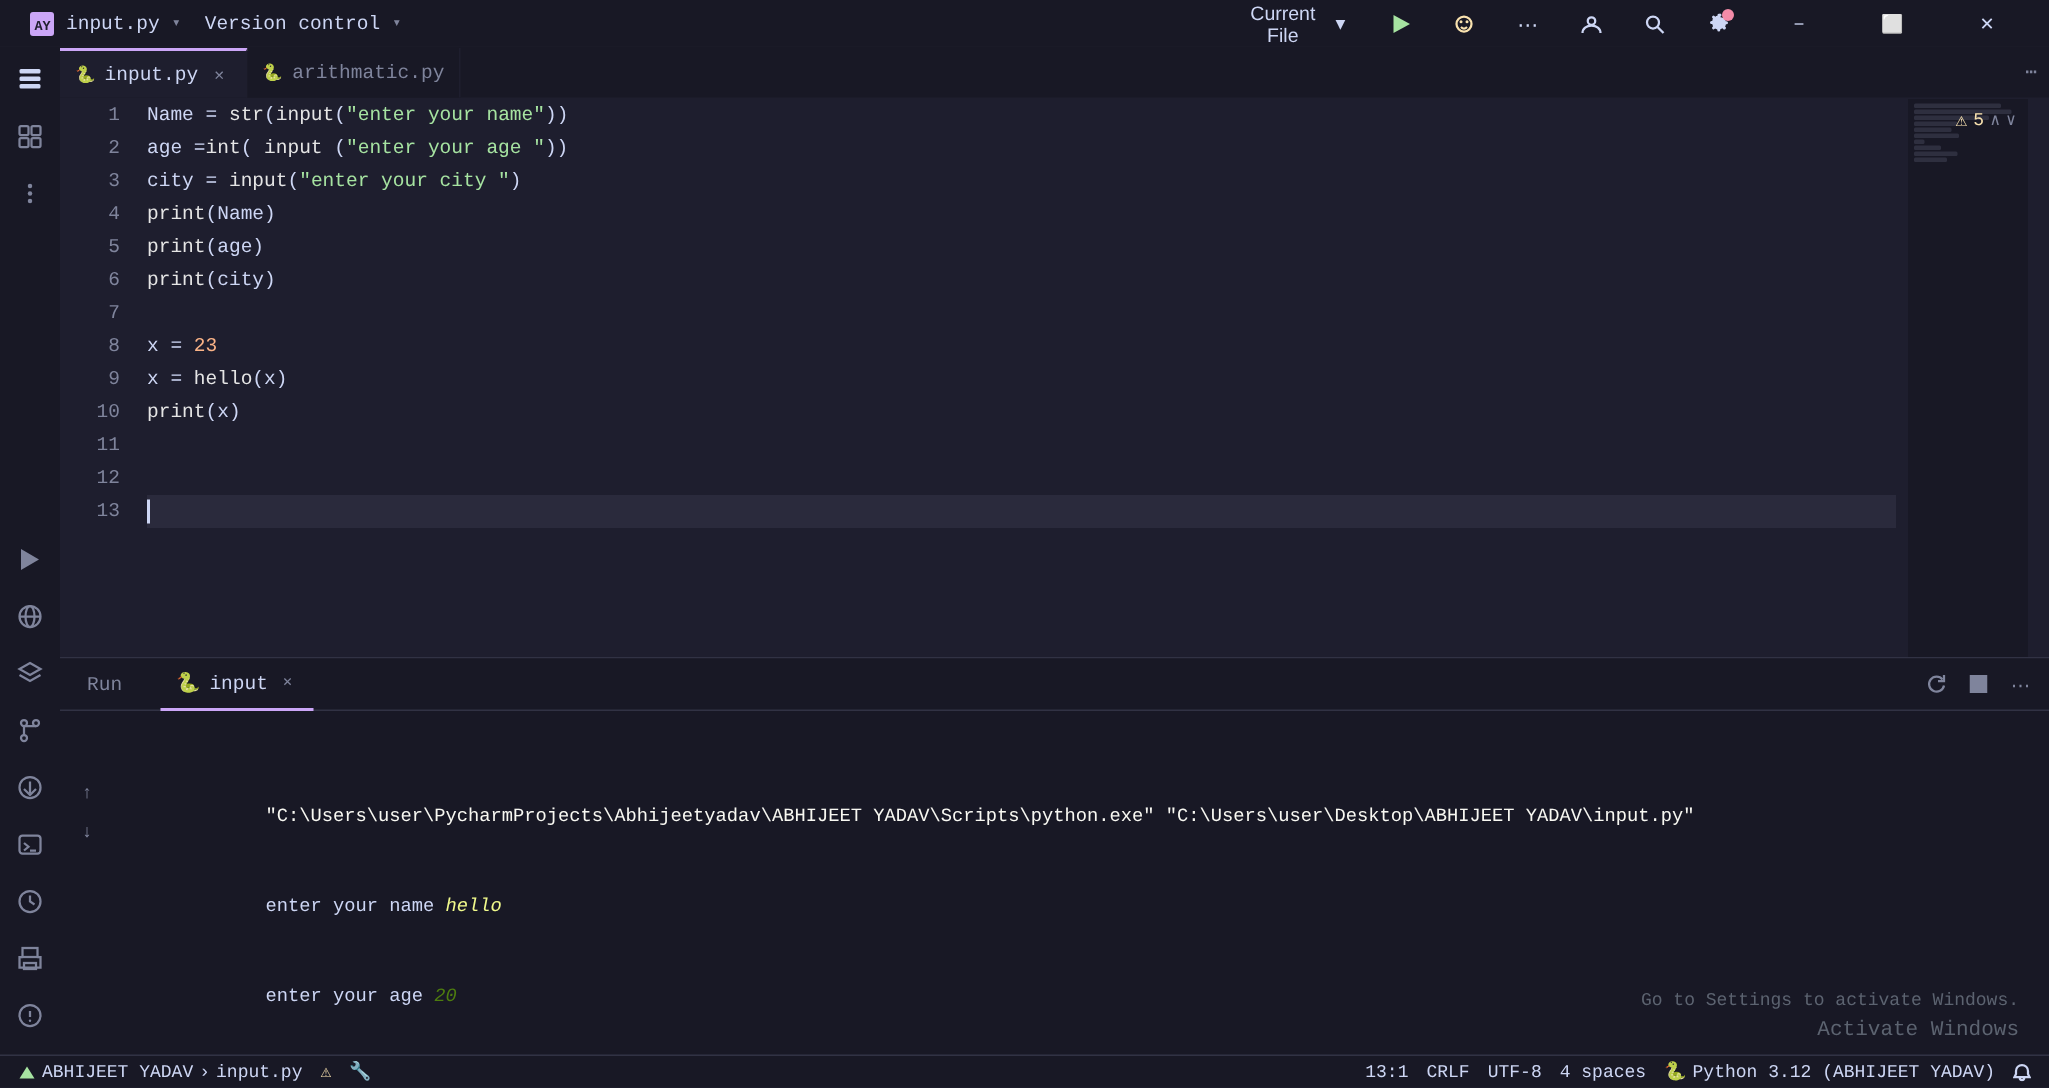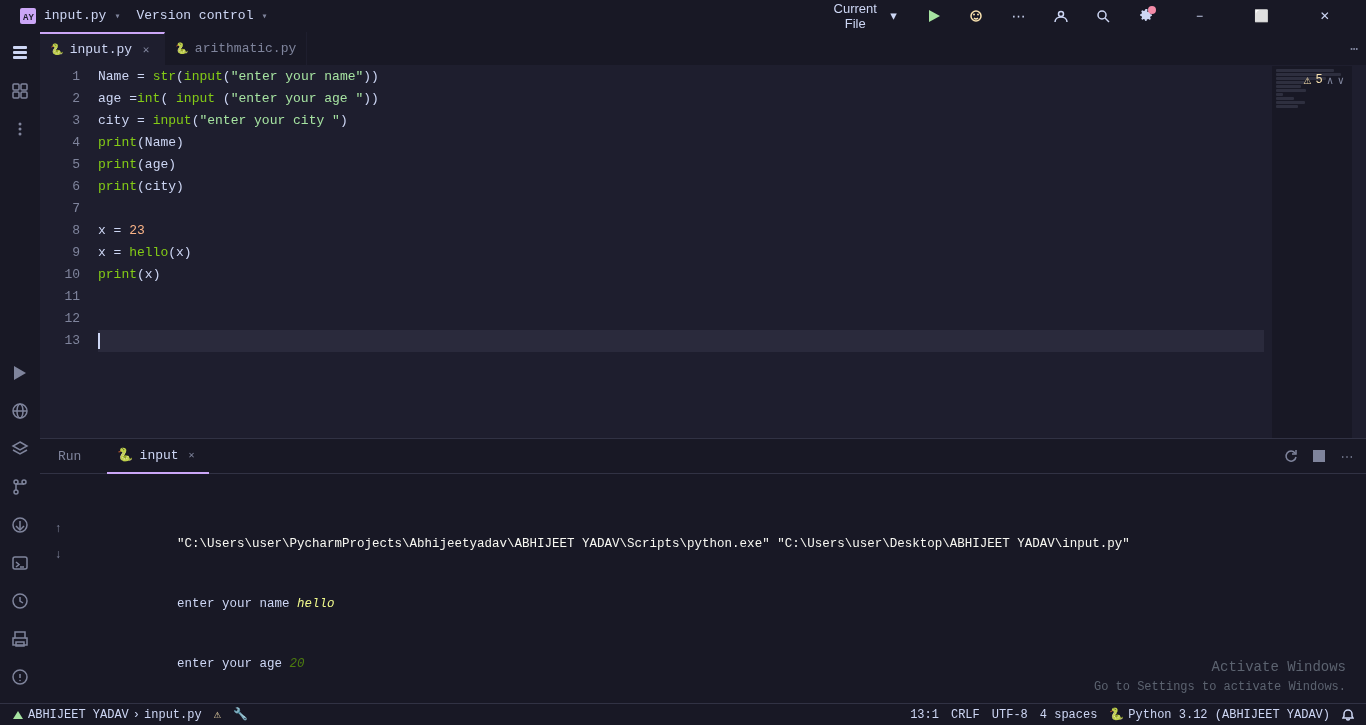--- a/index.html
+++ b/index.html
@@ -252,21 +252,21 @@
       white-space: pre;
       display: flex;
       align-items: center;
     }
     .code-line.active-line {
       background: #2a2a3c;
     } 
     .str { color: #a6e3a1; } 
     .num { color: #fab387; } 
     .var { color: #cdd6f4; } 
-    .builtin { color: #84cc16; } 
+    .builtin { color: #e5e5e5; } 
     .plain { color: #cdd6f4; }
 
     
     #minimap {
       width: 80px;
       background: #181825;
       flex-shrink: 0;
       position: relative;
       overflow: hidden;
     }
@@ -754,22 +754,22 @@
             <div class="term-line">
               <span class="term-output">enter your age </span><span class="term-number">20</span>
             </div>
             <div class="term-line">
               <span class="term-output">enter your city </span><span class="term-word">raipur</span>
             </div>
 
           </div>
 
           <div style="position:absolute;bottom:28px;right:20px;text-align:right;">
+            <div class="term-activate" style="font-size:12px;color:#5c6370;">Go to Settings to activate Windows.</div>
             <div class="term-activate" style="font-size:14px;color:#5c6370;">Activate Windows</div>
-            <div class="term-activate" style="font-size:12px;color:#5c6370;">Go to Settings to activate Windows.</div>
           </div>
         </div>
       </div>
     </div>
   </div>
 </div>
 
 <div id="status-bar">
   <div class="status-left">
     <div class="status-item">

